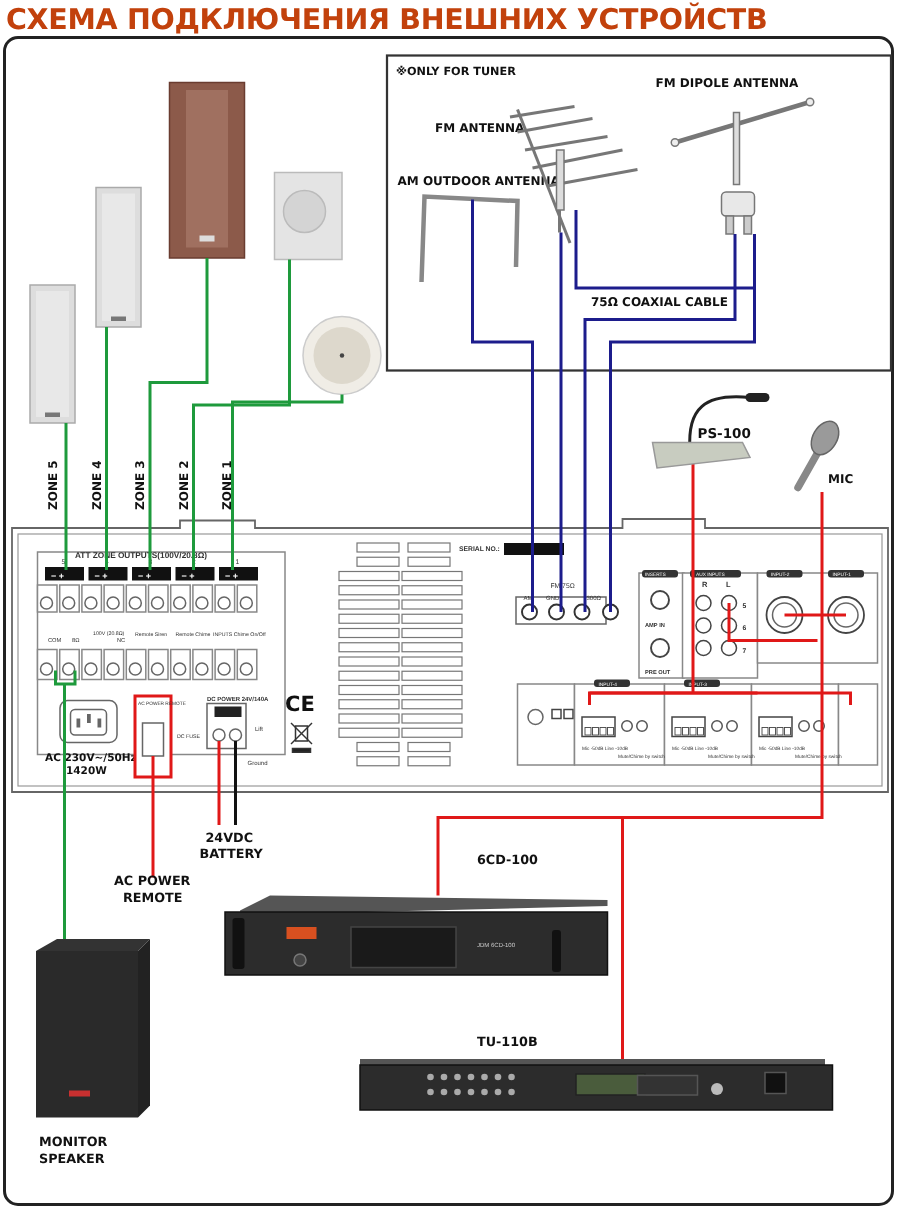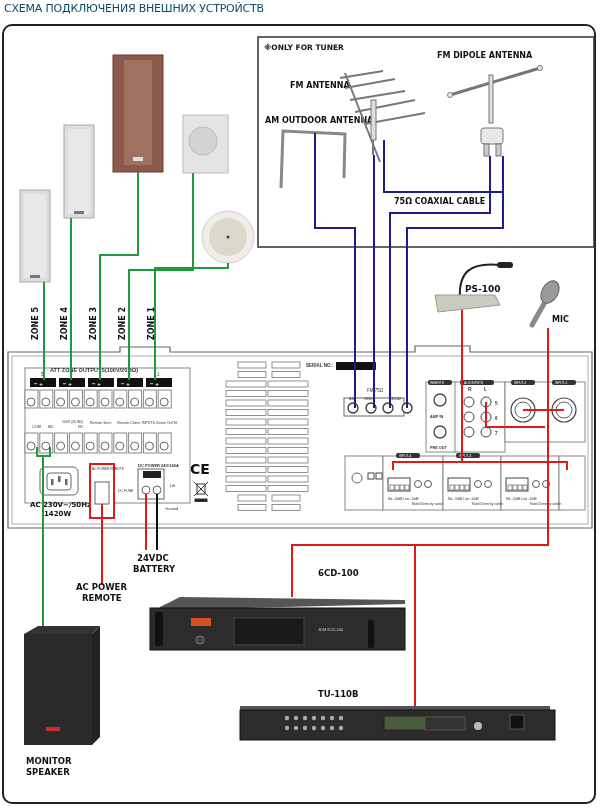--- a/index.html
+++ b/index.html
@@ -1,17 +1,17 @@
 <!DOCTYPE html>
 <html><head>
 <meta charset="utf-8">
 <style>
   html,body{margin:0;padding:0;background:#fff;}
   body{width:600px;height:808px;position:relative;overflow:hidden;font-family:"DejaVu Sans",sans-serif;}
-  #title{position:absolute;left:4px;top:2px;font-size:11px;font-weight:normal;color:#0c4a6e;letter-spacing:-0.2px;white-space:nowrap;}
+  #title{position:absolute;left:4px;top:2px;font-size:19px;font-weight:bold;color:#c2410c;letter-spacing:-0.2px;white-space:nowrap;}
   #frame{position:absolute;left:2px;top:24px;width:594px;height:780px;border:2px solid #222;border-radius:10px;box-sizing:border-box;}
   svg#diagram{position:absolute;left:0;top:0;}
   .lbl{font-family:"DejaVu Sans",sans-serif;font-weight:bold;fill:#111;}
   .tiny{font-family:"Liberation Sans",sans-serif;fill:#333;}
 </style>
 </head>
 <body>
 
 <div id="title">СХЕМА ПОДКЛЮЧЕНИЯ ВНЕШНИХ УСТРОЙСТВ</div>
 <div id="frame"></div>

